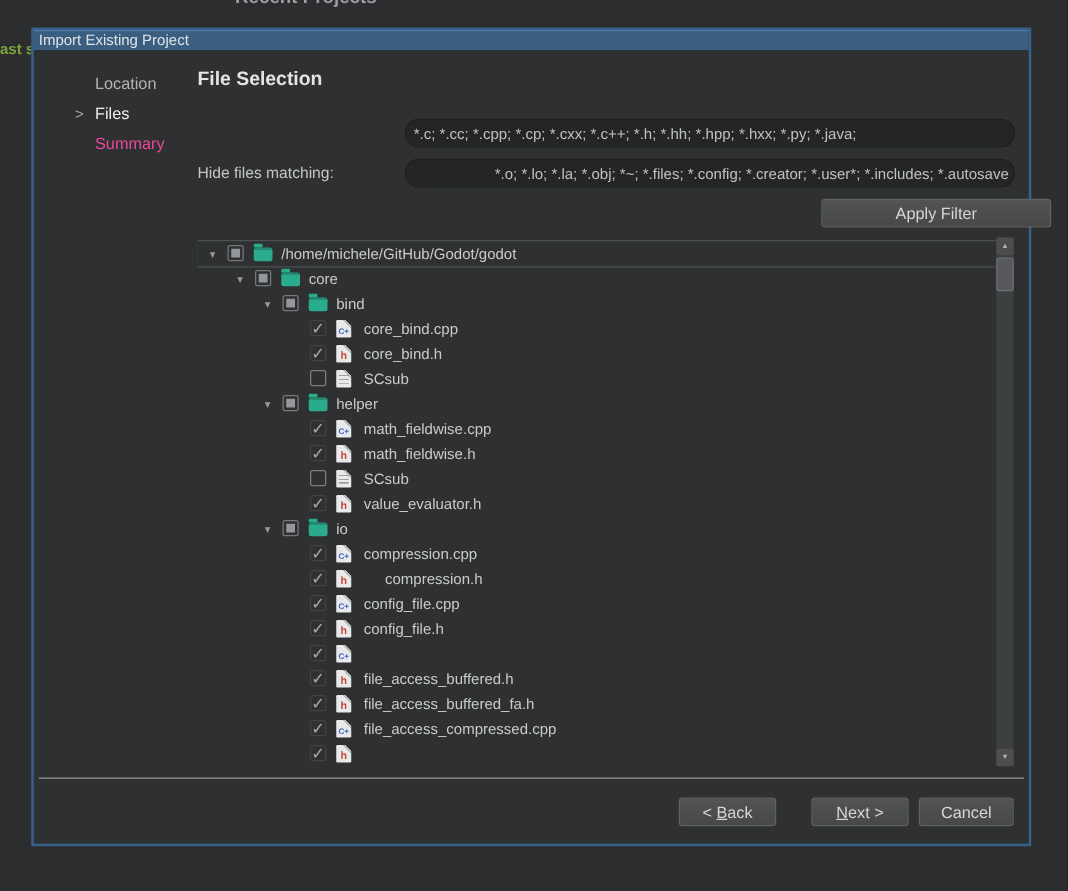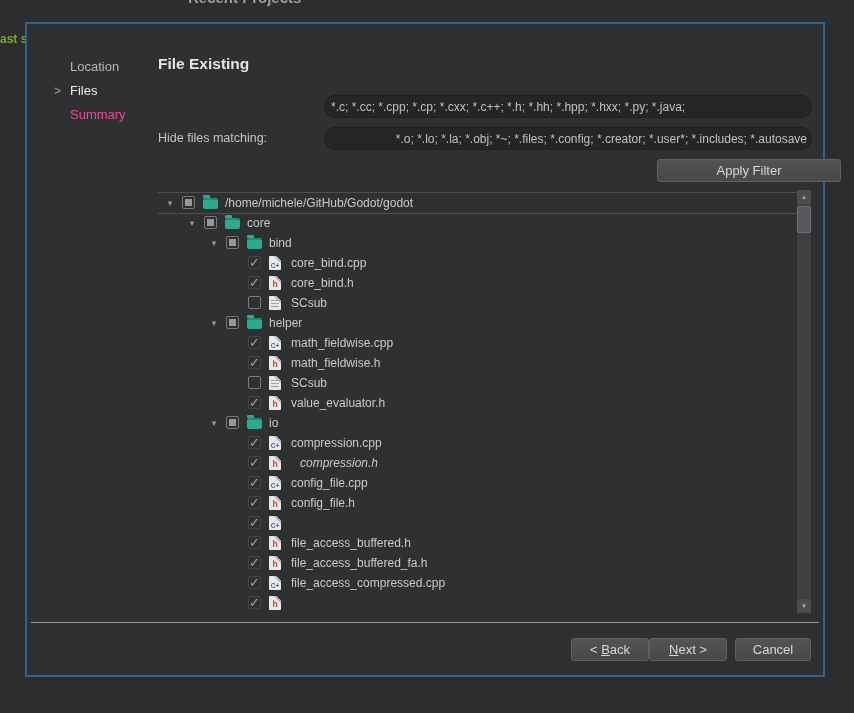--- a/index.html
+++ b/index.html
@@ -16,40 +16,40 @@
              color:var(--accent-green); font-size:12px; font-weight:bold; line-height:16px; white-space:nowrap; }
 
   
   .dialog { position:absolute; left:25px; top:22px; width:800px; height:655px;
             background:var(--dialog-bg); border:2px solid var(--dialog-border); }
   .titlebar { position:absolute; left:0; top:0; right:0; height:16px; background:var(--titlebar);
               border-top:1px solid #4e7ba6; color:#e0e3e6; font-size:12px; line-height:15px; padding-left:4px; }
 
   
   .steps { position:absolute; left:25px; top:31px; width:110px; }
-  .step { position:relative; height:24px; line-height:24px; padding-left:18px; font-size:13px; color:#b2b4b5; }
+  .step { position:relative; height:24px; line-height:24px; padding-left:18px; font-size:13px; color:#b2b4b5;margin-left:6px; }
   .step.current { color:#eceded; }
   .step.disabled { color:#ec4899; }
   .step .arrow { position:absolute; left:2px; top:0; color:#9fa1a2; font-size:12px; }
 
   .heading { position:absolute; left:131px; top:31px; font-size:15.5px; font-weight:bold; color:#e3e4e5; }
 
   .flabel { position:absolute; font-size:12.5px; color:#c3c5c6; height:23px; line-height:23px; }
   .show-label { left:131px; top:71px; }
   .hide-label { left:131px; top:103px; }
   .finput { position:absolute; left:297px; width:488px; height:23px; background:var(--input-bg);
             border:1px solid var(--input-border); border-radius:11px; font-size:12px; color:#bfc1c2;
             white-space:nowrap; overflow:hidden; display:flex; align-items:center; }
   .show-input { top:71px; padding-left:6px; }
   .hide-input { top:103px; justify-content:flex-end; padding-right:4px; }
 
   .btn { position:absolute; background:linear-gradient(#515355,#464849); border:1px solid var(--button-border);
          border-radius:3px; color:#d5d6d7; font-size:13px; text-align:center; height:23px; line-height:21px; cursor:default; }
   .apply-btn  { left:630px; top:135px; width:184px; }
-  .back-btn   { left:544px; top:614px; width:78px; }
+  .back-btn   { left:516px; top:614px; width:78px; }
   .next-btn   { left:622px; top:614px; width:78px; }
   .cancel-btn { left:708px; top:614px; width:76px; }
 
   
   .tree { position:absolute; left:131px; top:166px; width:639px; height:425px; overflow:hidden; }
   .trow { position:absolute; left:0; width:100%; height:20px; font-size:12px; color:#c8cacb; }
   .trow.current { outline:1px solid #4d4f51; }
   .texp { position:absolute; top:0; width:14px; text-align:center; font-size:9px; color:#97999b; line-height:20px; }
   .tcb  { position:absolute; top:3px; width:13px; height:13px; border-radius:2px; }
   .tcb.partial { border:1px solid #76787a; }
@@ -86,28 +86,31 @@
 
 <div class="screen">
 
   <div class="bg-recent">
     <span>Recent Projects</span>
   </div>
   <div class="bg-left">ast s</div>
 
   <div class="dialog">
 
+    <div class="titlebar">
+      <span>Import Existing Project</span>
+    </div>
 
     <div class="steps" id="steps">
         <div class="step"><span>Location</span></div>
         <div class="step current"><span class="arrow">&gt;</span><span>Files</span></div>
         <div class="step disabled"><span>Summary</span></div>
       </div>
 
-    <div class="heading">File Existing</div>
+    <div class="heading">File Selection</div>
 
     <div class="finput show-input">
       <span>*.c; *.cc; *.cpp; *.cp; *.cxx; *.c++; *.h; *.hh; *.hpp; *.hxx; *.py; *.java;</span>
     </div>
 
     <div class="flabel hide-label">Hide files matching:</div>
     <div class="finput hide-input">
       <span>*.o; *.lo; *.la; *.obj; *~; *.files; *.config; *.creator; *.user*; *.includes; *.autosave</span>
     </div>
 
@@ -198,21 +201,21 @@
           <span class="tico ico-file" style="left: 111px;">
             <span class="glyph cpp">C+</span>
           </span>
           <span class="tlab" style="left: 133px;">compression.cpp</span>
         </div>
         <div class="trow" style="top: 263px;">
           <span class="tcb checked" style="left: 90px;">✓</span>
           <span class="tico ico-file" style="left: 111px;">
             <span class="glyph h">h</span>
           </span>
-          <span class="tlab" style="left: 142px; font-style: italic;">compression.h</span>
+          <span class="tlab" style="left: 150px;">compression.h</span>
         </div>
         <div class="trow" style="top: 283px;">
           <span class="tcb checked" style="left: 90px;">✓</span>
           <span class="tico ico-file" style="left: 111px;">
             <span class="glyph cpp">C+</span>
           </span>
           <span class="tlab" style="left: 133px;">config_file.cpp</span>
         </div>
         <div class="trow" style="top: 303px;">
           <span class="tcb checked" style="left: 90px;">✓</span>

